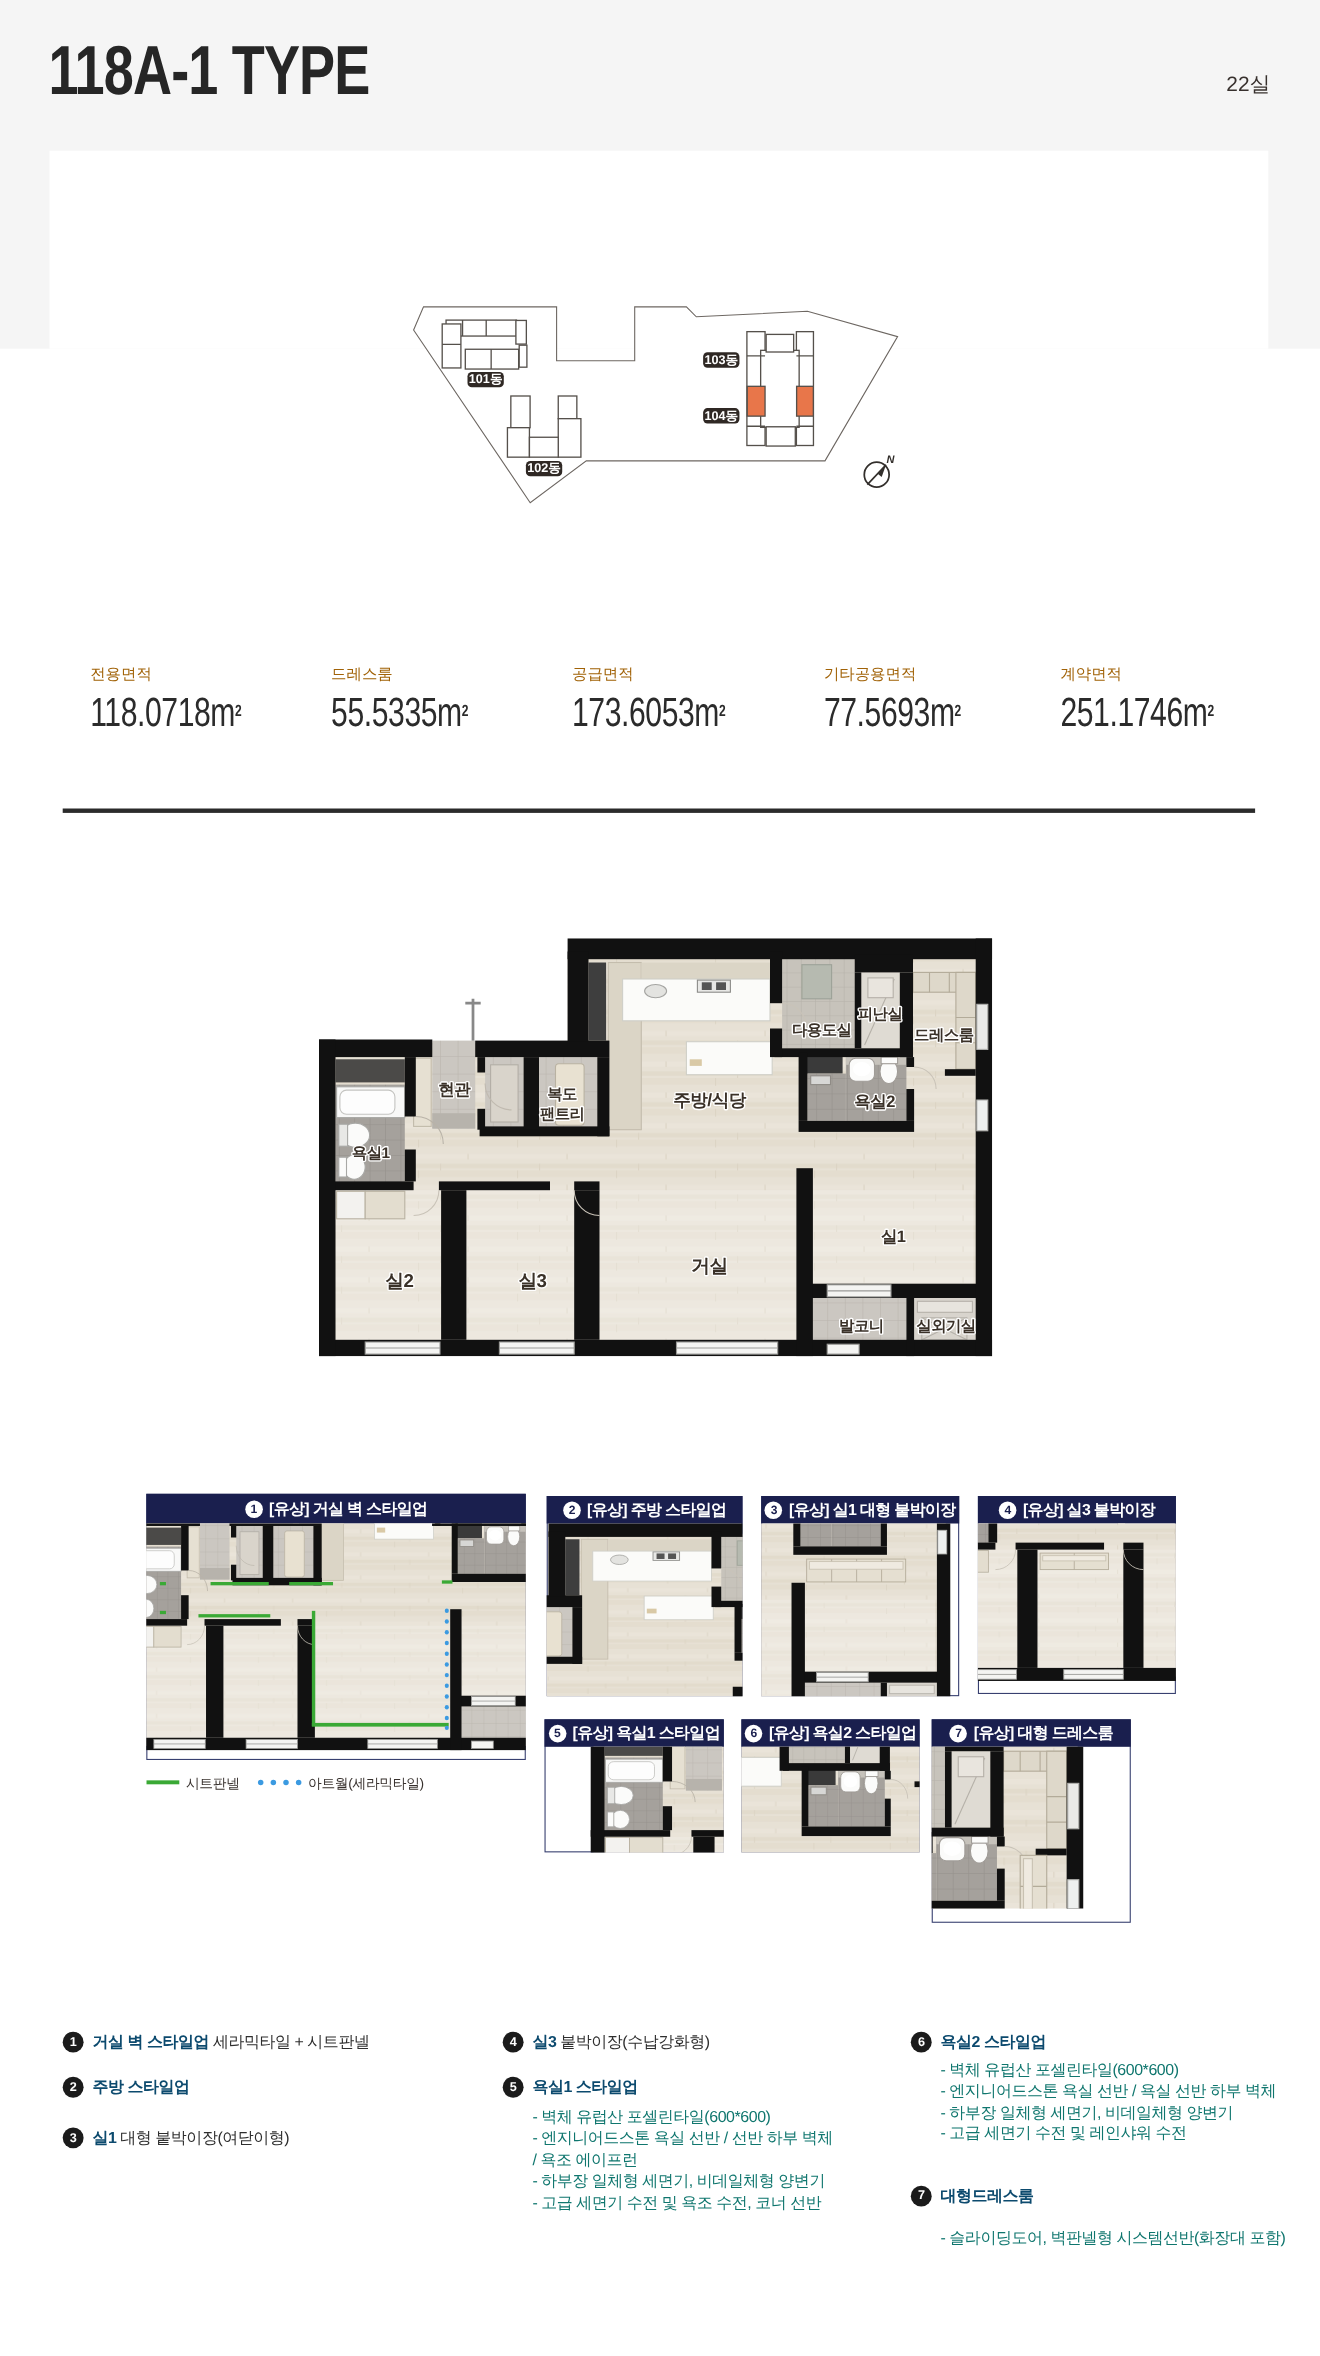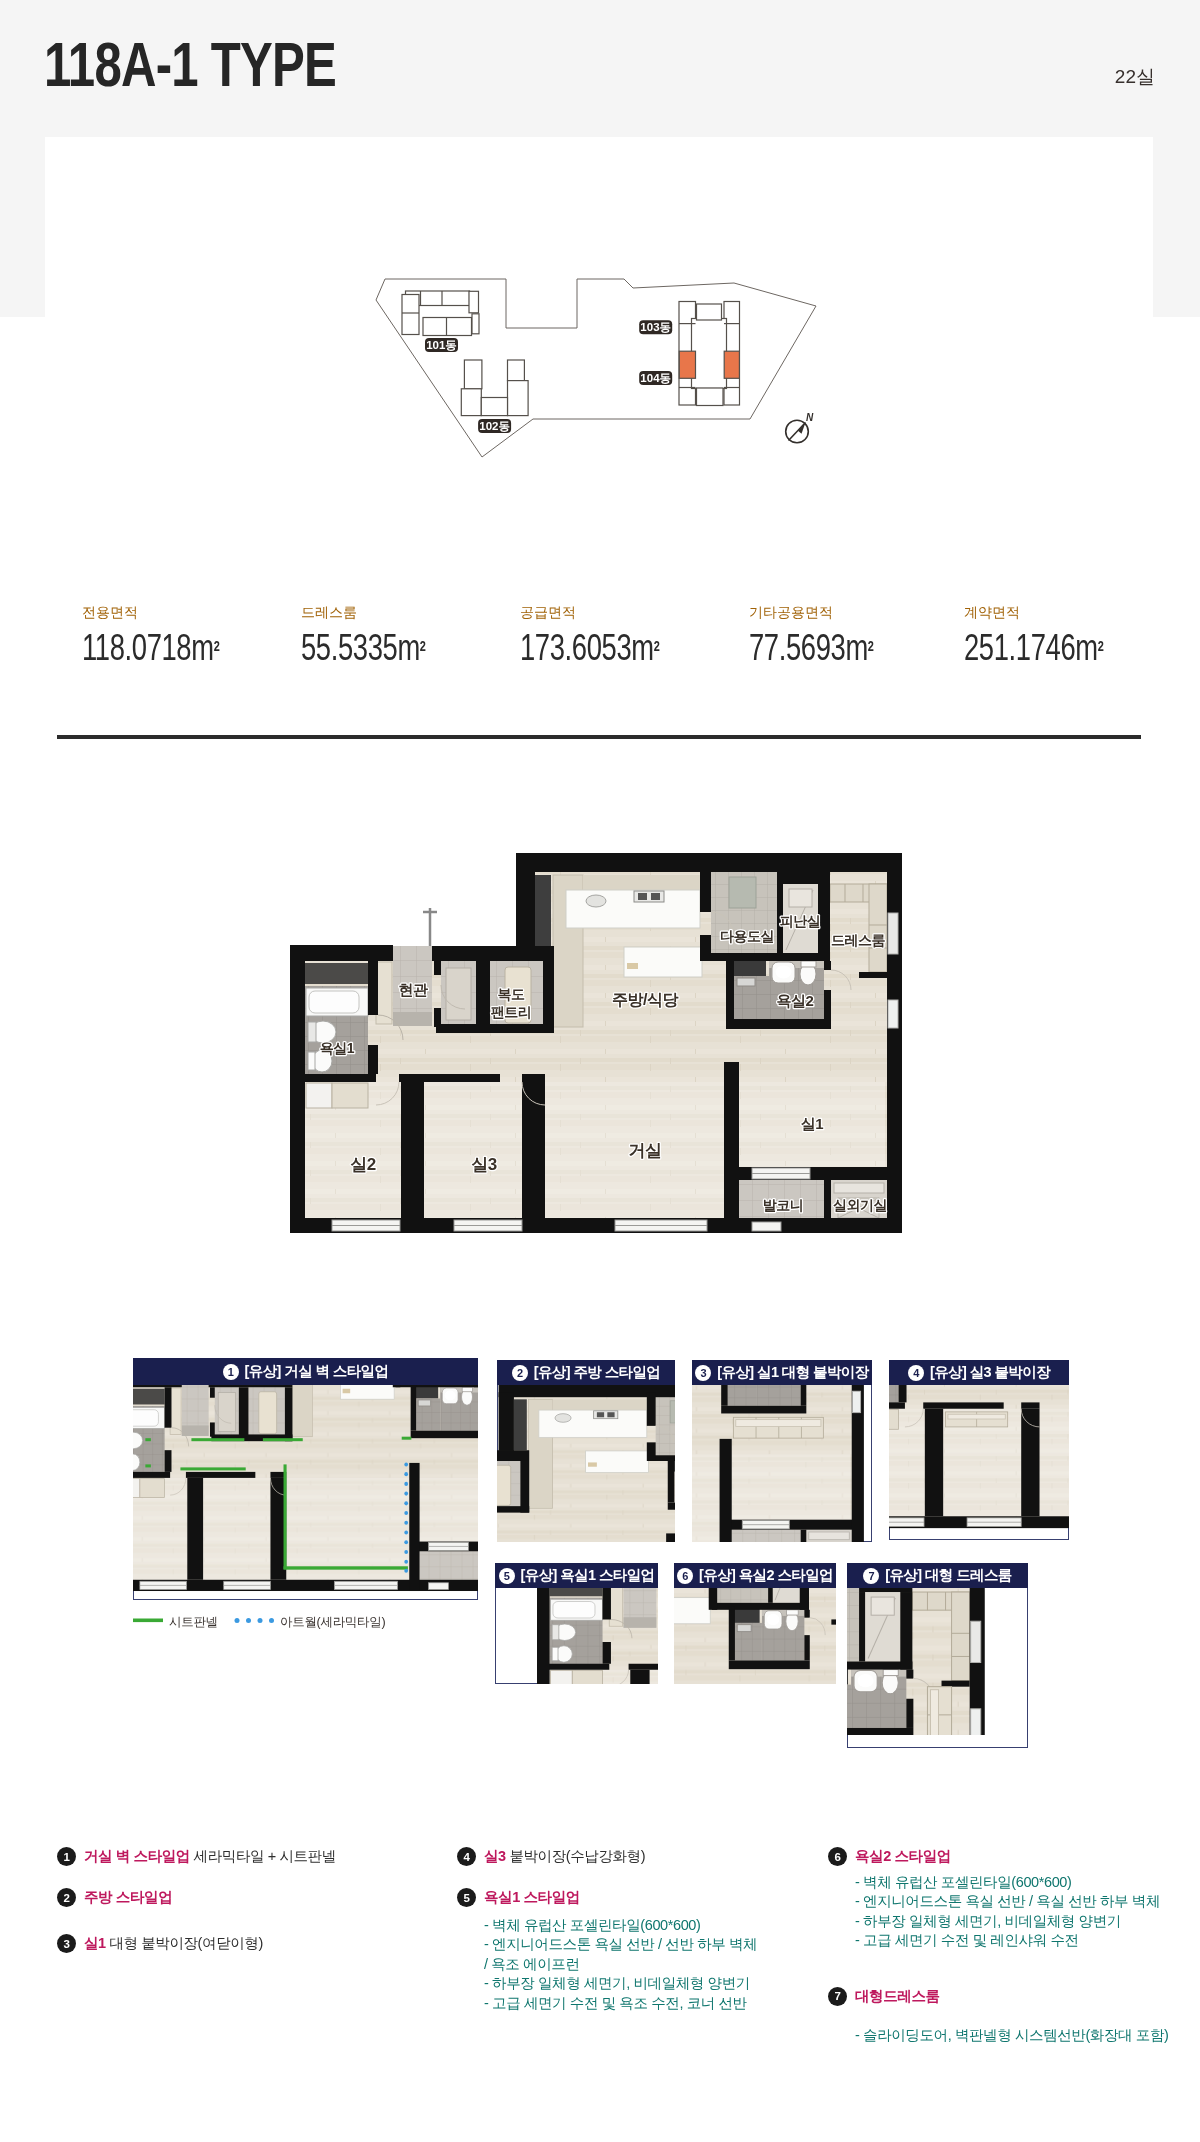--- a/index.html
+++ b/index.html
@@ -13,21 +13,21 @@
 .areaval{font-size:37px;color:#2b2b2b;font-weight:500;white-space:nowrap;transform:scaleX(.74);transform-origin:left top;letter-spacing:-.5px}
 .areaval sup{font-size:0.4em;vertical-align:baseline;position:relative;top:-0.58em;font-weight:700}
 .divider{left:57px;top:735px;width:1084px;height:4px;background:#2b2b2b}
 .cardhead{position:absolute;background:#1a1f4e;color:#fff;display:flex;align-items:center;justify-content:center;font-size:14.5px;font-weight:700;letter-spacing:-.6px;white-space:nowrap}
 .cardhead .n{display:inline-flex;width:16px;height:16px;border-radius:50%;background:#fff;color:#1a1f4e;font-size:11px;font-weight:700;align-items:center;justify-content:center;margin-right:6px}
 .cardbox{position:absolute;border:1px solid #384070;background:#fff}
 .leg{position:absolute;font-size:13px;color:#a16207;letter-spacing:-.3px}
 .bcol{position:absolute;font-size:14.5px;color:#2e2e2e;letter-spacing:-.4px}
 .bitem{display:flex;margin-bottom:0}
 .bnum{flex:0 0 19px;height:19px;width:19px;border-radius:50%;background:#1b1b1b;color:#fff;font-size:11.5px;font-weight:700;display:inline-flex;align-items:center;justify-content:center;margin-right:8px}
-.btitle{font-weight:700;color:#be185d}
+.btitle{font-weight:700;color:#0c4a6e}
 .bsub{margin-left:27px;line-height:19.4px;color:#0f766e;white-space:nowrap}
 </style>
 </head>
 <body>
 <div class="abs grayband"></div>
 <div class="abs whitecard"></div>
 <div class="abs title">118A-1 TYPE</div>
 <div class="abs unitcnt">22실</div>
 
 <svg class="abs" style="left:370px;top:268px" width="460" height="195" viewBox="370 268 460 195" fill="none">

